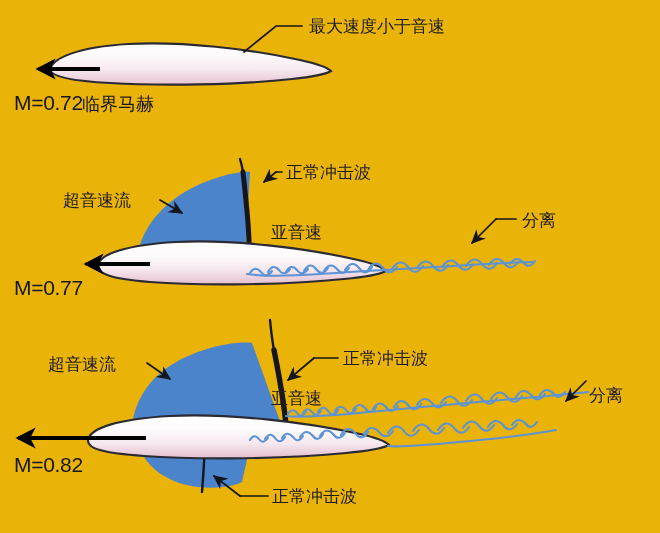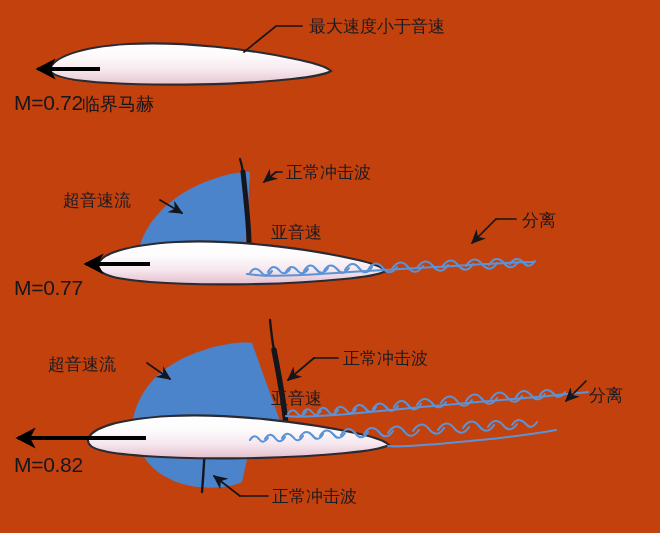--- a/index.html
+++ b/index.html
@@ -9,21 +9,21 @@
   body {
     width: 660px;
     height: 533px;
     overflow: hidden;
     font-family: "Liberation Sans", "DejaVu Sans", sans-serif;
   }
   #figure {
     position: relative;
     width: 660px;
     height: 533px;
-    background: #c2410c;
+    background: #eab308;
   }
   #figure svg {
     display: block;
     position: absolute;
     top: 0;
     left: 0;
   }
   .cjk-label {
     font-family: "DejaVu Sans", "Liberation Sans", sans-serif;
     font-size: 17px;

